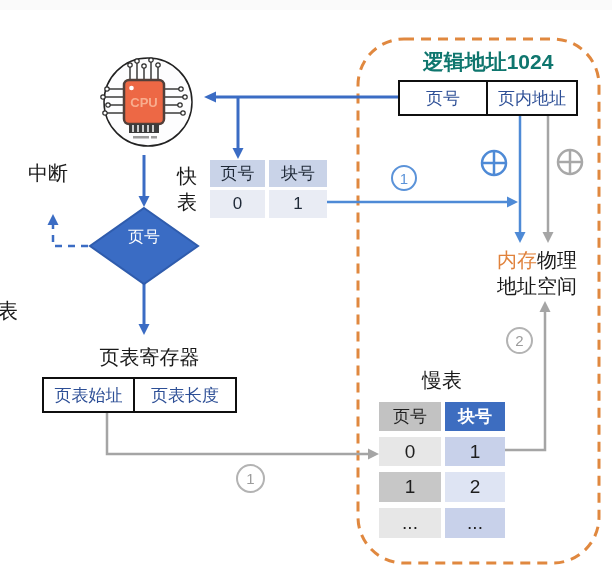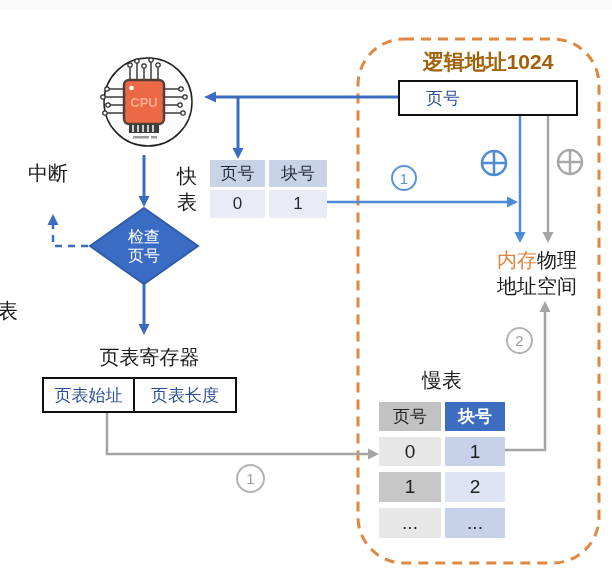--- a/index.html
+++ b/index.html
@@ -4,21 +4,21 @@
 <style>
   html,body{margin:0;padding:0;background:#fff;}
   #canvas{
     position:relative;width:612px;height:572px;background:#ffffff;overflow:hidden;
     font-family:"Liberation Sans","DejaVu Sans",sans-serif;color:#111;
   }
   .abs{position:absolute;}
   
   .topstrip{left:0;top:0;width:612px;height:10px;background:#fafafa;}
   
-  .title{font-weight:600;font-size:21px;color:#a16207;text-align:center;}
+  .title{font-weight:600;font-size:21px;color:#0f766e;text-align:center;}
   .subtitle{font-weight:500;font-size:20px;color:#1a1a1a;text-align:center;}
   
   .fieldbox{display:flex;border:2.5px solid #0f0f0f;background:#fff;box-sizing:border-box;}
   .fieldbox .cell{display:flex;align-items:center;justify-content:center;
      font-size:17px;color:#2d4f96;box-sizing:border-box;}
   .fieldbox .cell + .cell{border-left:2.5px solid #0f0f0f;}
   
   .tlb-col{display:flex;flex-direction:column;row-gap:3px;}
   .tlb-row{display:flex;column-gap:4px;}
   .tlb-cell{display:flex;align-items:center;justify-content:center;font-size:17px;color:#1f2937;}
@@ -166,39 +166,39 @@
       <rect x="33" y="81" width="16" height="2.5" fill="#9a9a9a"></rect>
       <rect x="51" y="81" width="6" height="2.5" fill="#9a9a9a"></rect>
     </g>
   </svg>
 
   <div class="abs" style="left:-3px;top:297px;font-size:21px;color:#1a1a1a;">表</div>
 
   <div class="abs title" style="left:398px;top:48px;width:180px;">逻辑地址1024</div>
   <div class="abs fieldbox" style="left:398px;top:80px;width:180px;height:36px;">
     <div class="cell" style="width:86px;">页号</div>
+    <div class="cell" style="flex:1;">页内地址</div>
   </div>
 
   <div class="abs lbl2" style="left:172px;top:163px;width:30px;line-height:26px;">
     <div>快</div>
     <div>表</div>
   </div>
   <div class="abs tlb-col" style="left:210px;top:160px;">
     <div class="tlb-row">
       <div class="tlb-cell tlb-head">页号</div>
       <div class="tlb-cell tlb-head2">块号</div>
     </div>
     <div class="tlb-row">
       <div class="tlb-cell tlb-data">0</div>
       <div class="tlb-cell tlb-data2">1</div>
     </div>
   </div>
 
   <div class="abs diamond-label" style="left:104px;top:227px;width:80px;">
-    <div>检查</div>
     <div>页号</div>
   </div>
 
   <div class="abs lbl2" style="left:17px;top:161px;width:62px;">
     <div>中断</div>
   </div>
 
   <div class="abs subtitle" style="left:52px;top:344px;width:195px;">页表寄存器</div>
   <div class="abs fieldbox" style="left:42px;top:377px;width:195px;height:36px;">
     <div class="cell" style="width:89px;">页表始址</div>

